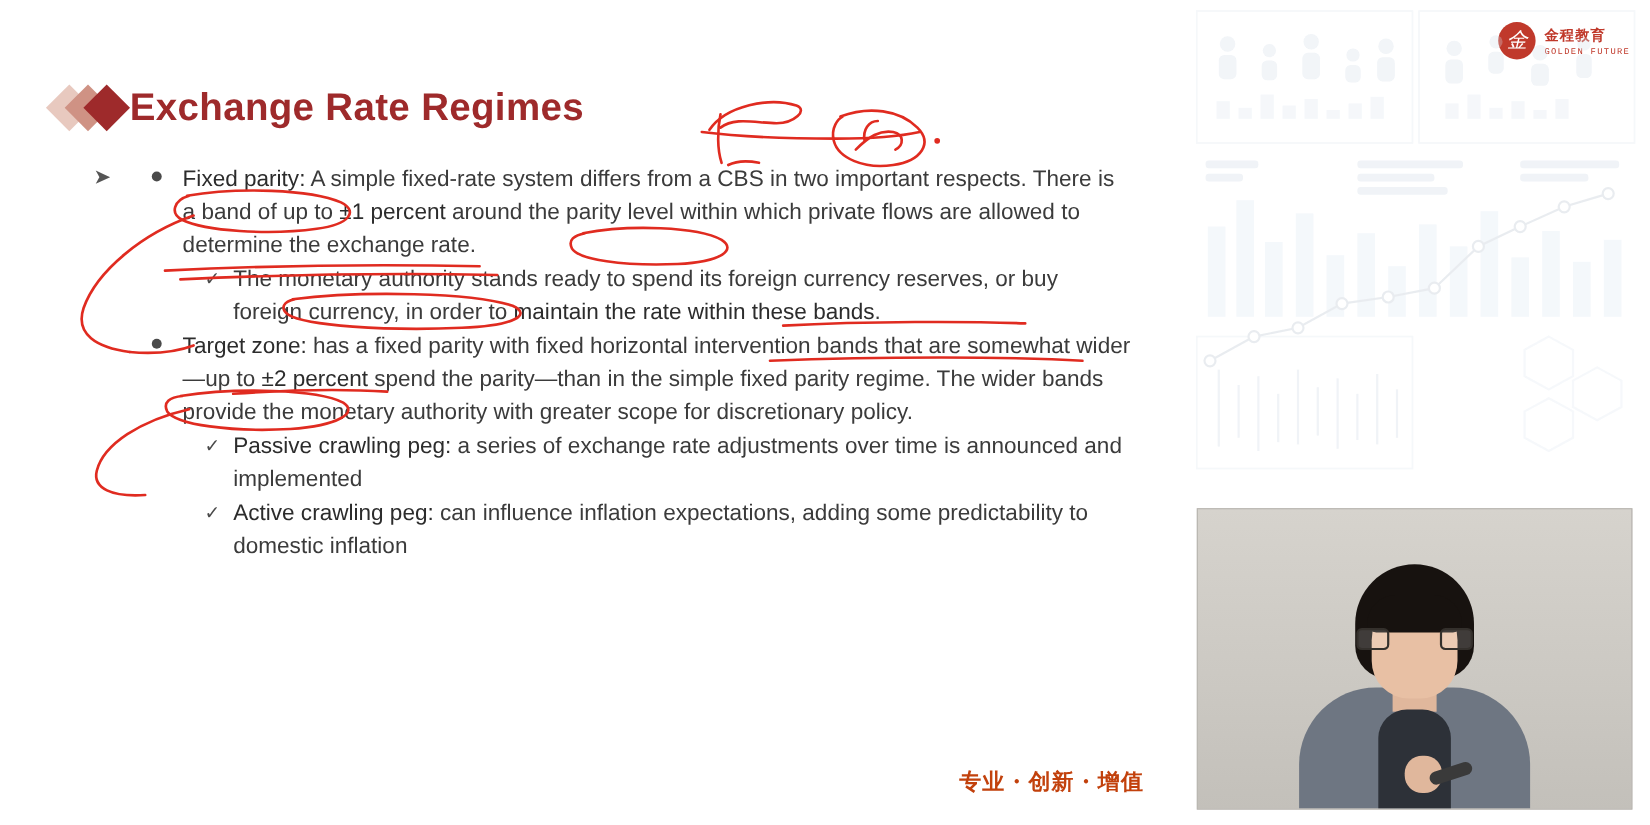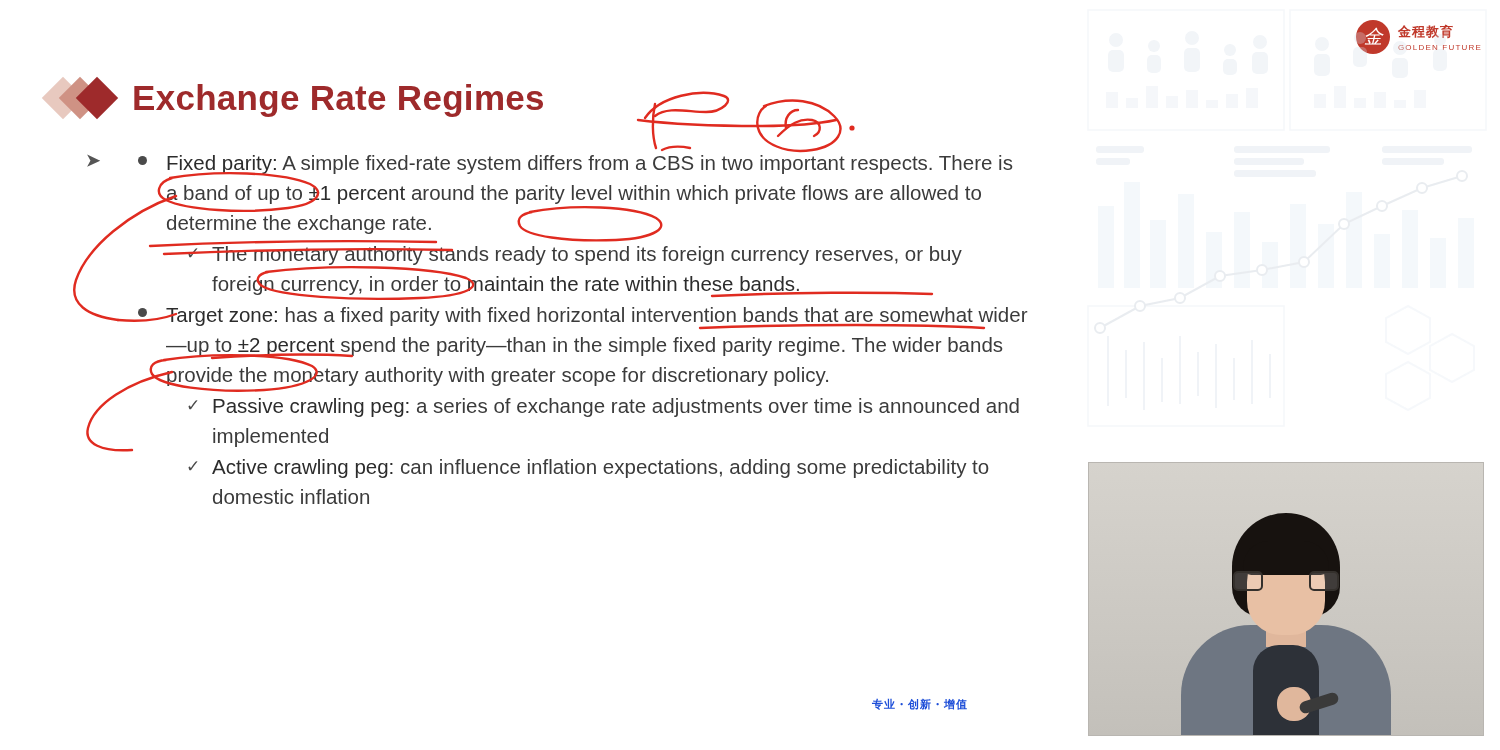--- a/index.html
+++ b/index.html
@@ -29,21 +29,21 @@
     background: #ffffff;
     overflow: hidden;
   }
 
   .title-row {
     position: absolute;
     left: 48px;
     top: 78px;
     display: flex;
     align-items: center;
-    gap: 18px;
+    gap: 4px;
   }
   .diamonds {
     position: relative;
     width: 66px;
     height: 40px;
   }
   .dia {
     position: absolute;
     width: 30px;
     height: 30px;
@@ -118,22 +118,22 @@
     color: #4a4a4a;
     font-size: 17px;
   }
 
   .b { font-weight: normal; color: #2c2c2c; }
 
   .footer-slogan {
     position: absolute;
     left: 872px;
     top: 697px;
-    font-size: 11px;
-    color: #1d4ed8;
+    font-size: 20px;
+    color: #c2410c;
     font-weight: bold;
     letter-spacing: 1px;
     white-space: nowrap;
   }
 
   
   .ink {
     position: absolute;
     left: 0; top: 0;
     width: 1072px;
@@ -177,20 +177,21 @@
     font-weight: bold;
     color: #c0392b;
     letter-spacing: 1px;
     line-height: 20px;
   }
   .brand-text-en {
     font-size: 8px;
     color: #c0392b;
     letter-spacing: 1.2px;
     line-height: 11px;
+    font-family: Liberation Mono, monospace;
   }
 
   .deco {
     position: absolute;
     left: 10px;
     top: 6px;
     width: 408px;
     height: 440px;
     opacity: 0.75;
   }

